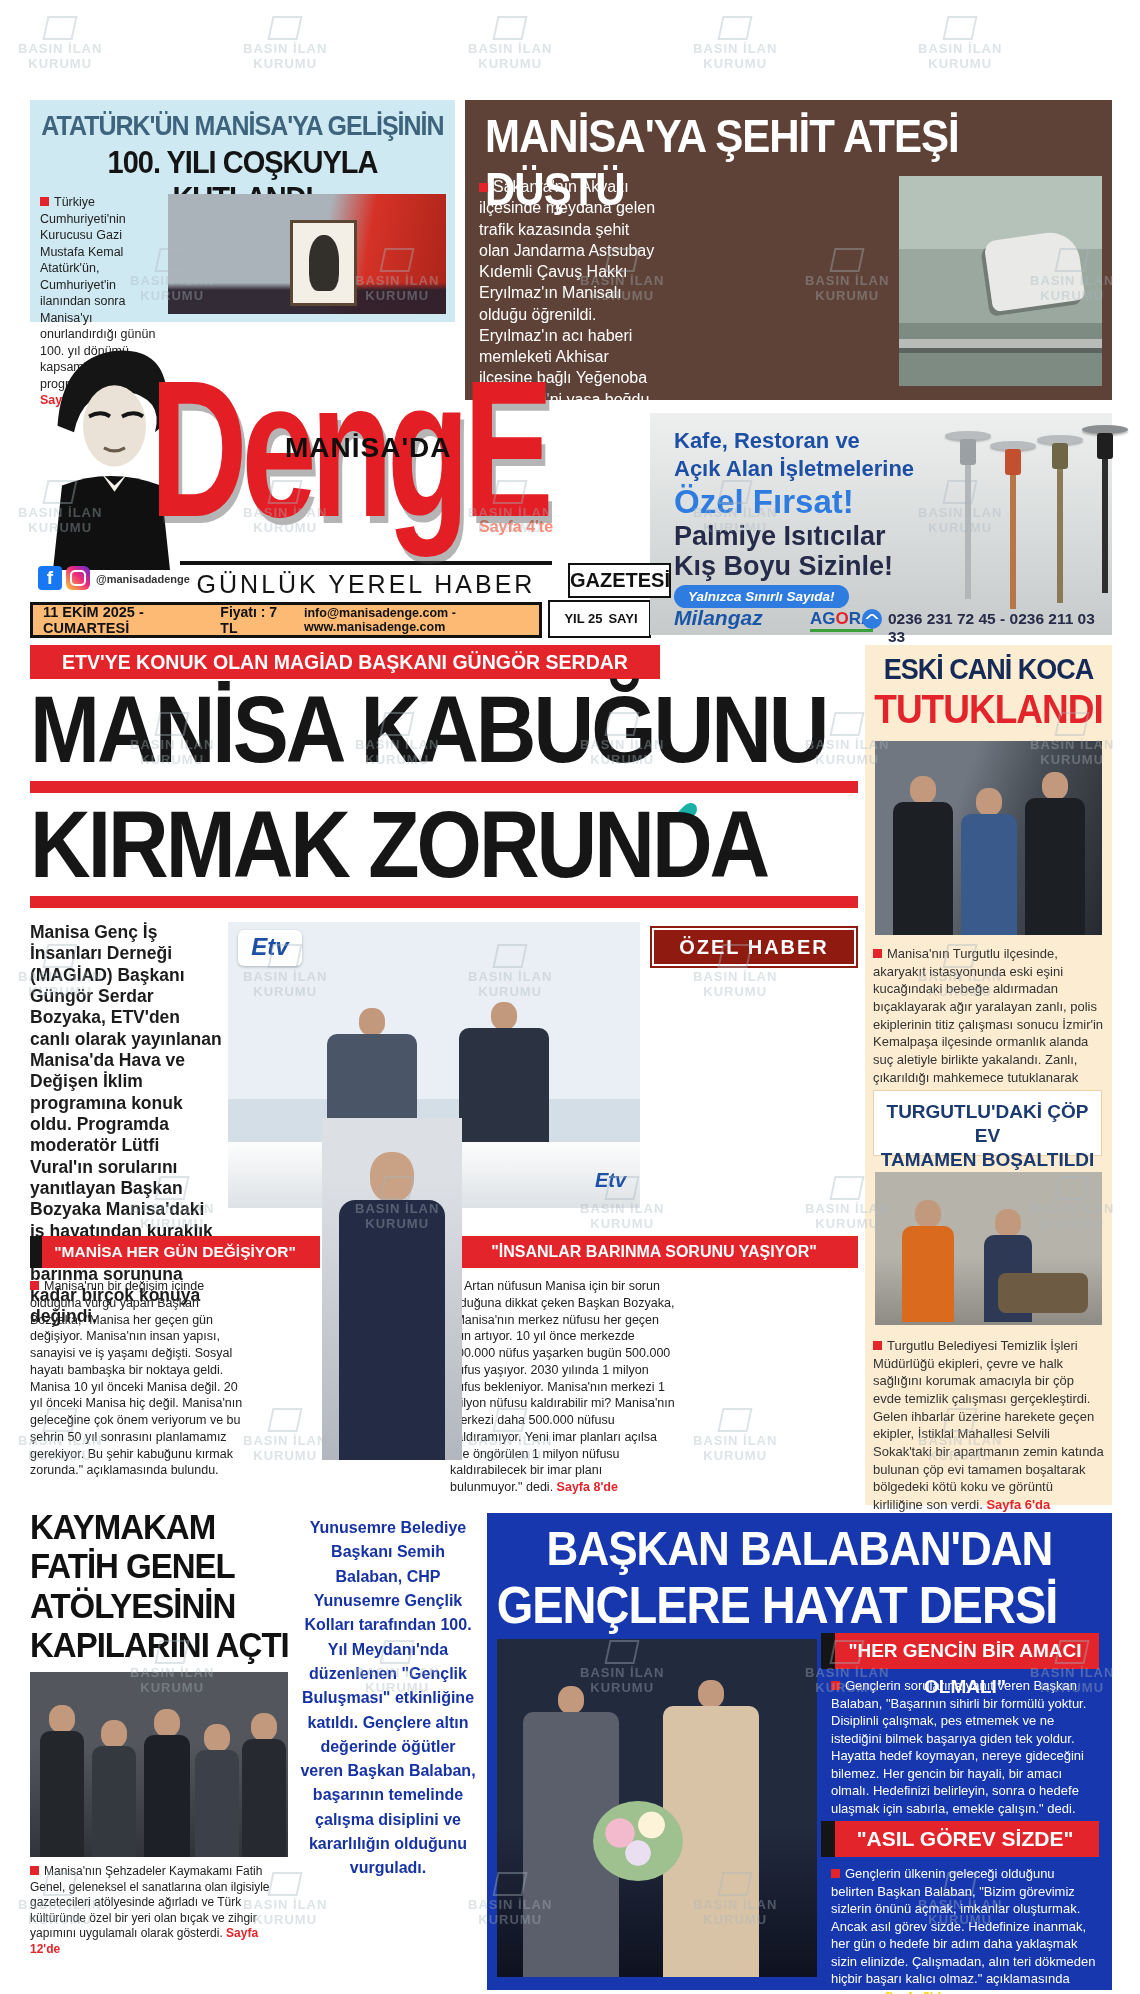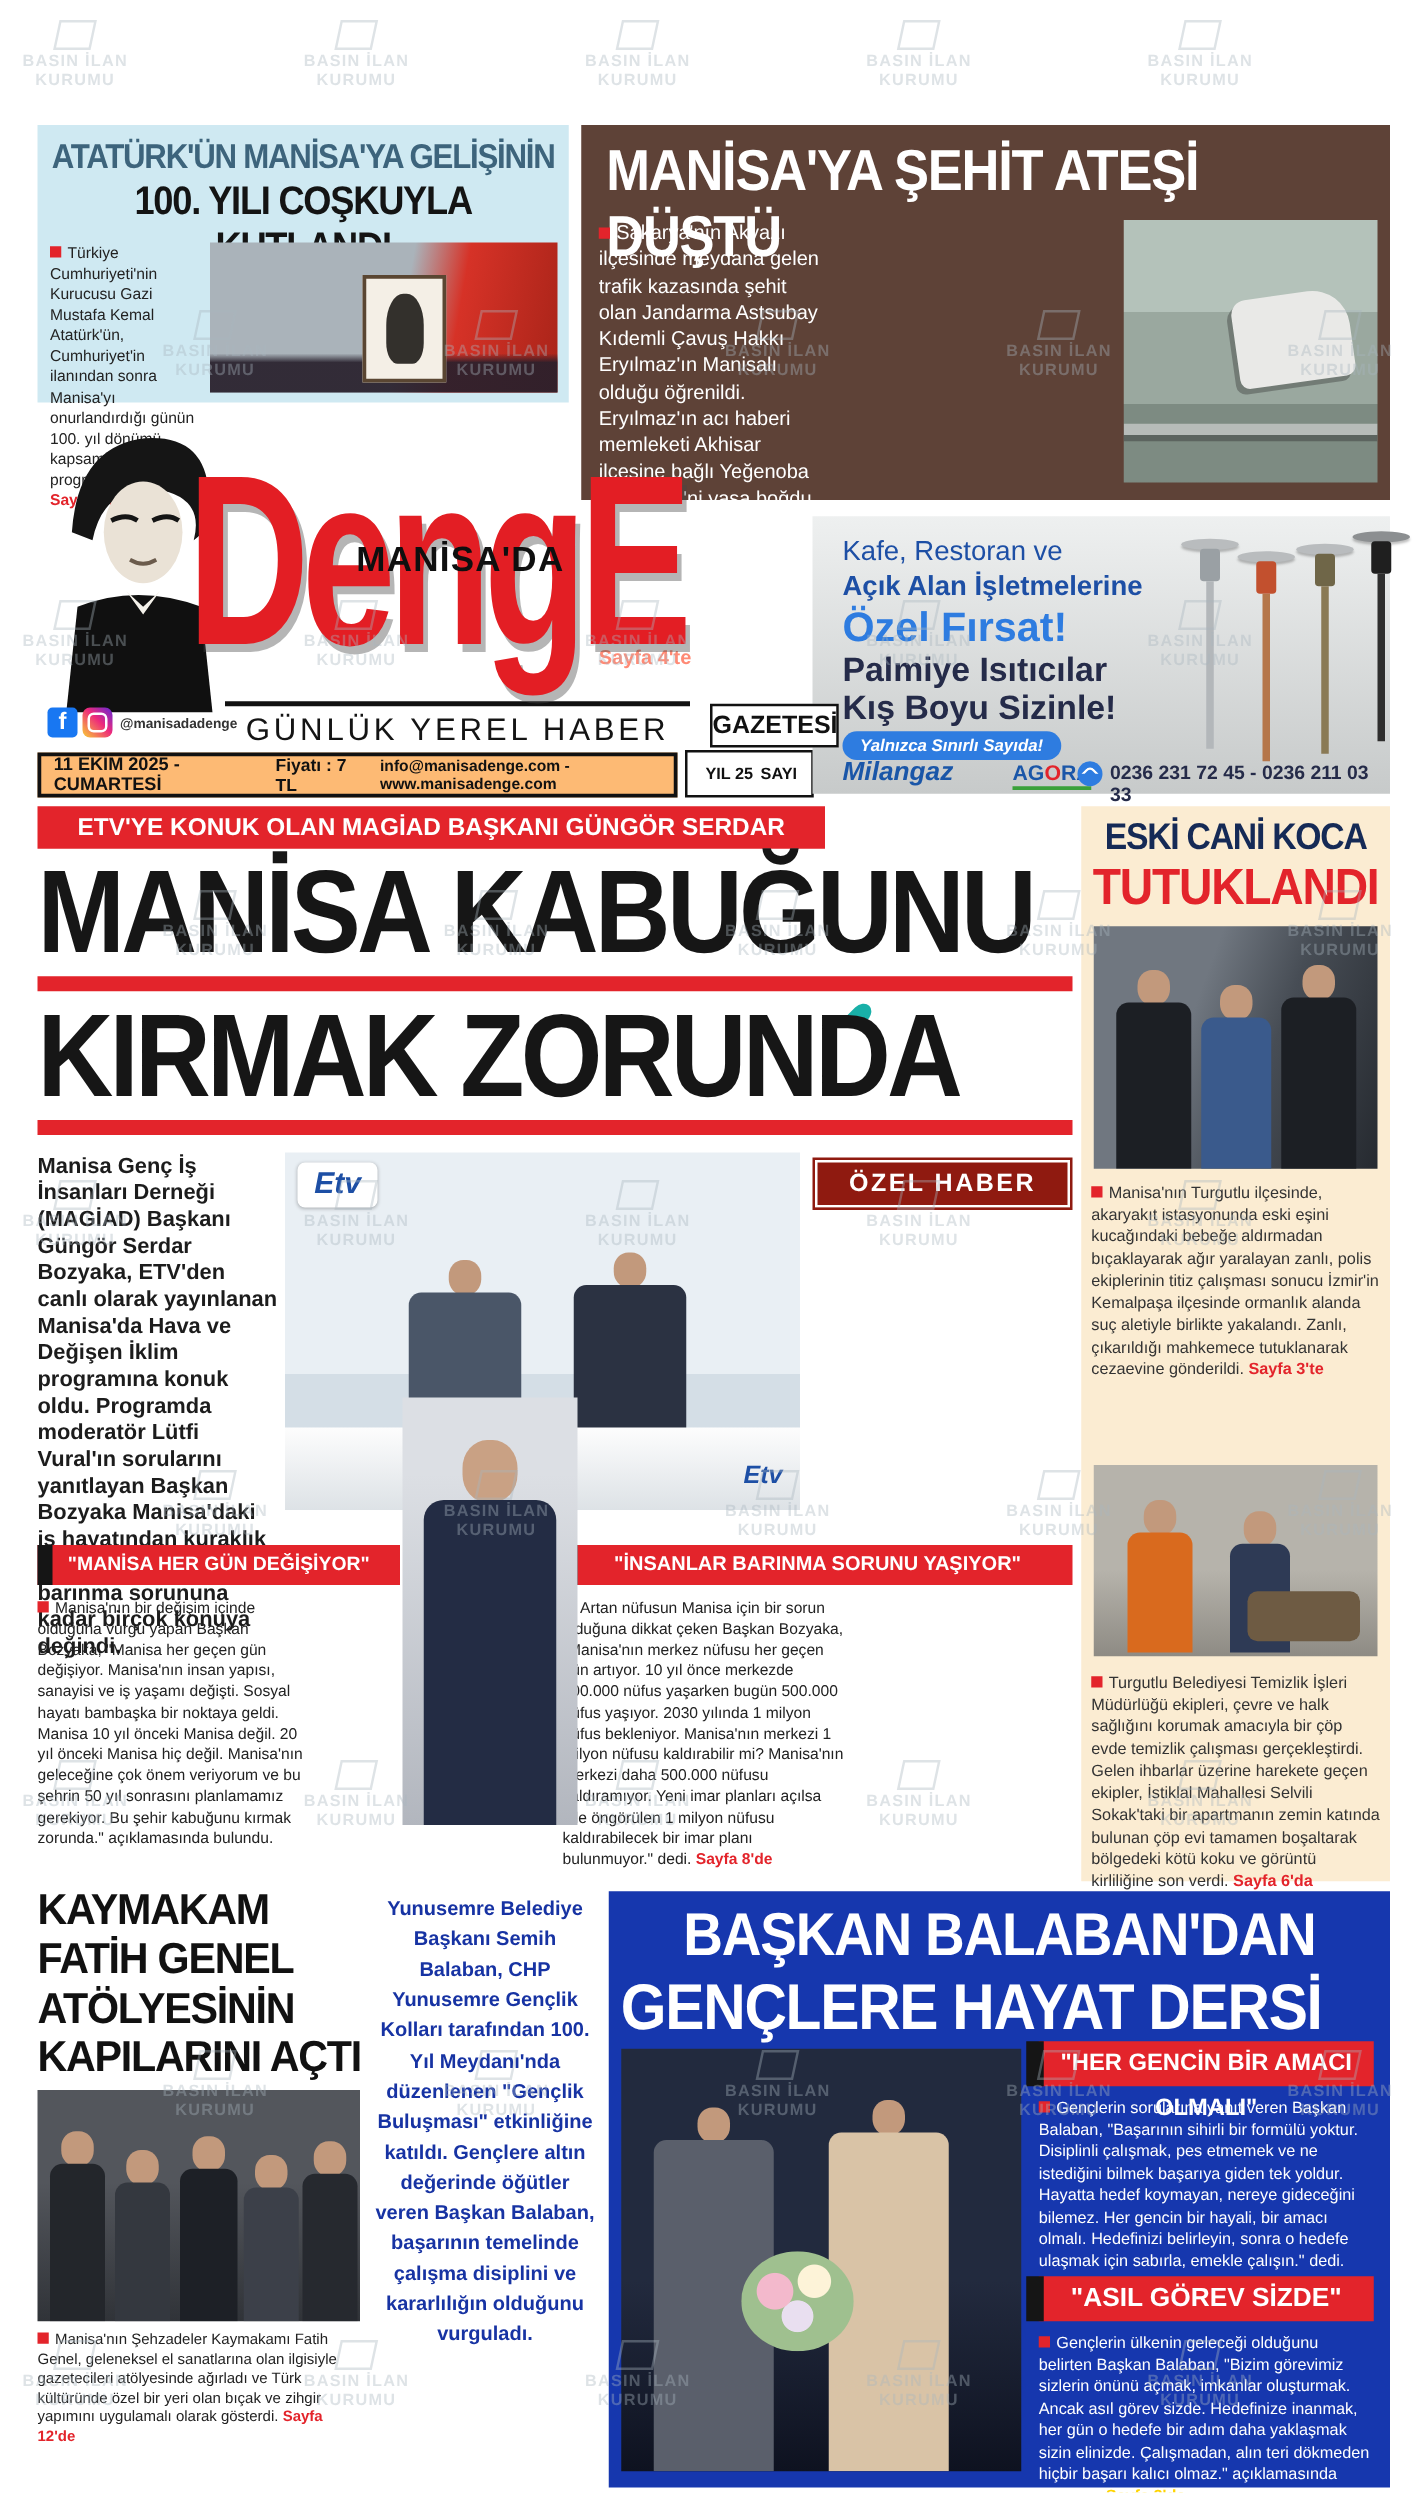--- a/index.html
+++ b/index.html
@@ -53,21 +53,21 @@
             display:flex;align-items:center;box-sizing:border-box;}
   .info-date{margin-left:10px;font-size:14.5px;font-weight:bold;}
   .info-price{margin-left:26px;font-size:14px;font-weight:bold;}
   .info-contact{margin-left:22px;font-size:12.5px;font-weight:bold;}
   .yil-box{left:548px;top:600px;width:99px;height:34px;border:2px solid #111;background:#fff;
            font-size:13px;font-weight:bold;text-align:center;line-height:34px;}
   .yil-box span{margin:0 3px;}
 
   
   .ad-box{left:650px;top:413px;width:462px;height:222px;background:linear-gradient(#eef0f0,#c7caca);}
-  .ad-t1{left:24px;top:15px;font-size:22px;font-weight:normal;color:#1d4fa5;}
+  .ad-t1{left:24px;top:15px;font-size:22px;font-weight:bold;color:#1d4fa5;}
   .ad-t2{left:24px;top:43px;font-size:22px;font-weight:bold;color:#1d4fa5;}
   .ad-hl{left:24px;top:70px;font-size:33px;font-weight:bold;color:#2e7ce0;}
   .ad-t3{left:24px;top:108px;font-size:27px;font-weight:bold;color:#252b49;}
   .ad-t4{left:24px;top:138px;font-size:27px;font-weight:bold;color:#252b49;}
   .ad-badge{left:24px;top:172px;background:#2e7ce0;color:#fff;font-style:italic;font-weight:bold;
             font-size:13.5px;padding:4px 14px;border-radius:14px;}
   .ad-milangaz{left:24px;top:193px;font-size:21px;font-weight:bold;font-style:italic;color:#1a56a8;}
   .ad-drop{left:8px;top:196px;width:14px;height:18px;background:#19b0a8;border-radius:50% 50% 50% 0;transform:rotate(45deg);}
   .ad-agora{left:160px;top:196px;font-size:17px;font-weight:bold;color:#1a56a8;border-bottom:3px solid #3aa13a;}
   .ad-agora i{color:#e3242b;font-style:normal;}
@@ -309,20 +309,23 @@
       <div class="fig" style="left:38%;top:24%;width:56px;height:76%">
           <div class="h"></div>
           <div class="b" style="background:#3a5a8c"></div>
         </div>
       <div class="fig" style="left:66%;top:16%;width:60px;height:84%">
           <div class="h"></div>
           <div class="b"></div>
         </div>
     </div>
     <p class="abs rc-body1" style="margin:0;"><span class="sq"></span><span>Manisa'nın Turgutlu ilçesinde, akaryakıt istasyonunda eski eşini kucağındaki bebeğe aldırmadan bıçaklayarak ağır yaralayan zanlı, polis ekiplerinin titiz çalışması sonucu İzmir'in Kemalpaşa ilçesinde ormanlık alanda suç aletiyle birlikte yakalandı. Zanlı, çıkarıldığı mahkemece tutuklanarak cezaevine gönderildi.</span> <span class="pageref">Sayfa 3'te</span></p>
+    <div class="abs rc-box2">
+      <span>TURGUTLU'DAKİ ÇÖP EV</span><br><span>TAMAMEN BOŞALTILDI</span>
+    </div>
     <div class="abs rc-photo2 ph garbage">
       <div class="fig worker" style="left:12%;top:18%;width:52px;height:80%">
           <div class="h"></div>
           <div class="b" style="background:#d96a1e"></div>
         </div>
       <div class="fig" style="left:48%;top:24%;width:48px;height:74%">
           <div class="h"></div>
           <div class="b" style="background:#2e3a55"></div>
         </div>
       <div class="debris"></div>

